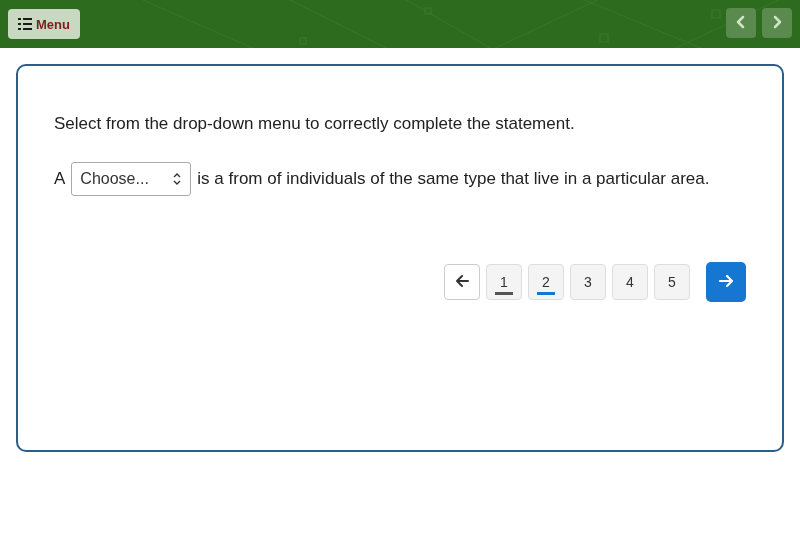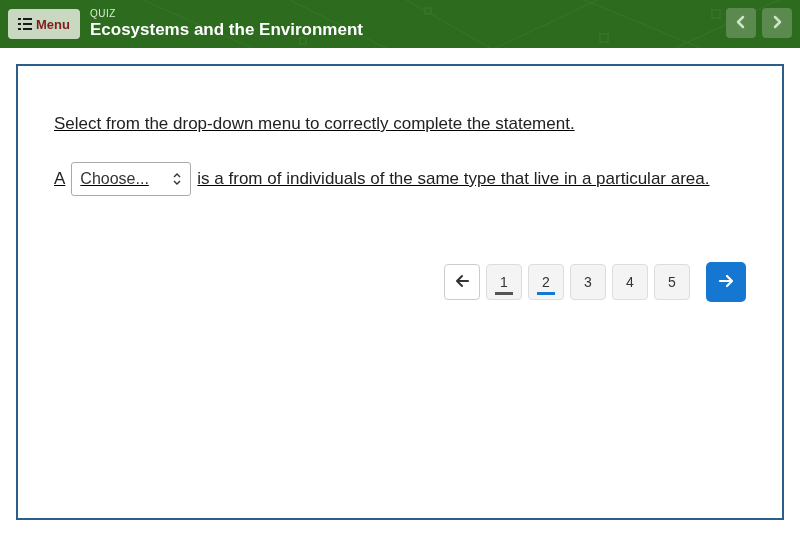--- a/index.html
+++ b/index.html
@@ -62,25 +62,24 @@
     border-radius: 4px;
     display: flex;
     align-items: center;
     justify-content: center;
     cursor: pointer;
   }
 
   .card {
     margin: 16px;
     border: 2px solid #2b5e8a;
-    border-radius: 0;
-    height: 456px;
+    border-radius: 10px;
+    height: 388px;
     padding: 48px 36px 24px 36px;
     position: relative;
-    text-decoration: underline;
   }
 
   .instruction {
     font-size: 17px;
     color: #222;
     margin-bottom: 28px;
   }
 
   .statement {
     font-size: 17px;
@@ -199,24 +198,20 @@
           <rect x="0" y="5" width="3" height="2"></rect>
             <rect x="5" y="5" width="9" height="2"></rect>
           <rect x="0" y="10" width="3" height="2"></rect>
             <rect x="5" y="10" width="9" height="2"></rect>
         </g>
       </svg>
     </span>
     <span>Menu</span>
   </button>
 
-  <div class="title-block">
-    <div class="title-small">QUIZ</div>
-    <div class="title-main">Ecosystems and the Environment</div>
-  </div>
 
   <div class="nav-arrows">
     <button class="nav-arrow">
       <span>
         <svg width="14" height="14" viewBox="0 0 14 14">
             <path d="M9 2 L4 7 L9 12" stroke="#cfe4c8" stroke-width="2.5" fill="none" stroke-linecap="round" stroke-linejoin="round"></path>
           </svg>
       </span>
     </button>
     <button class="nav-arrow">

